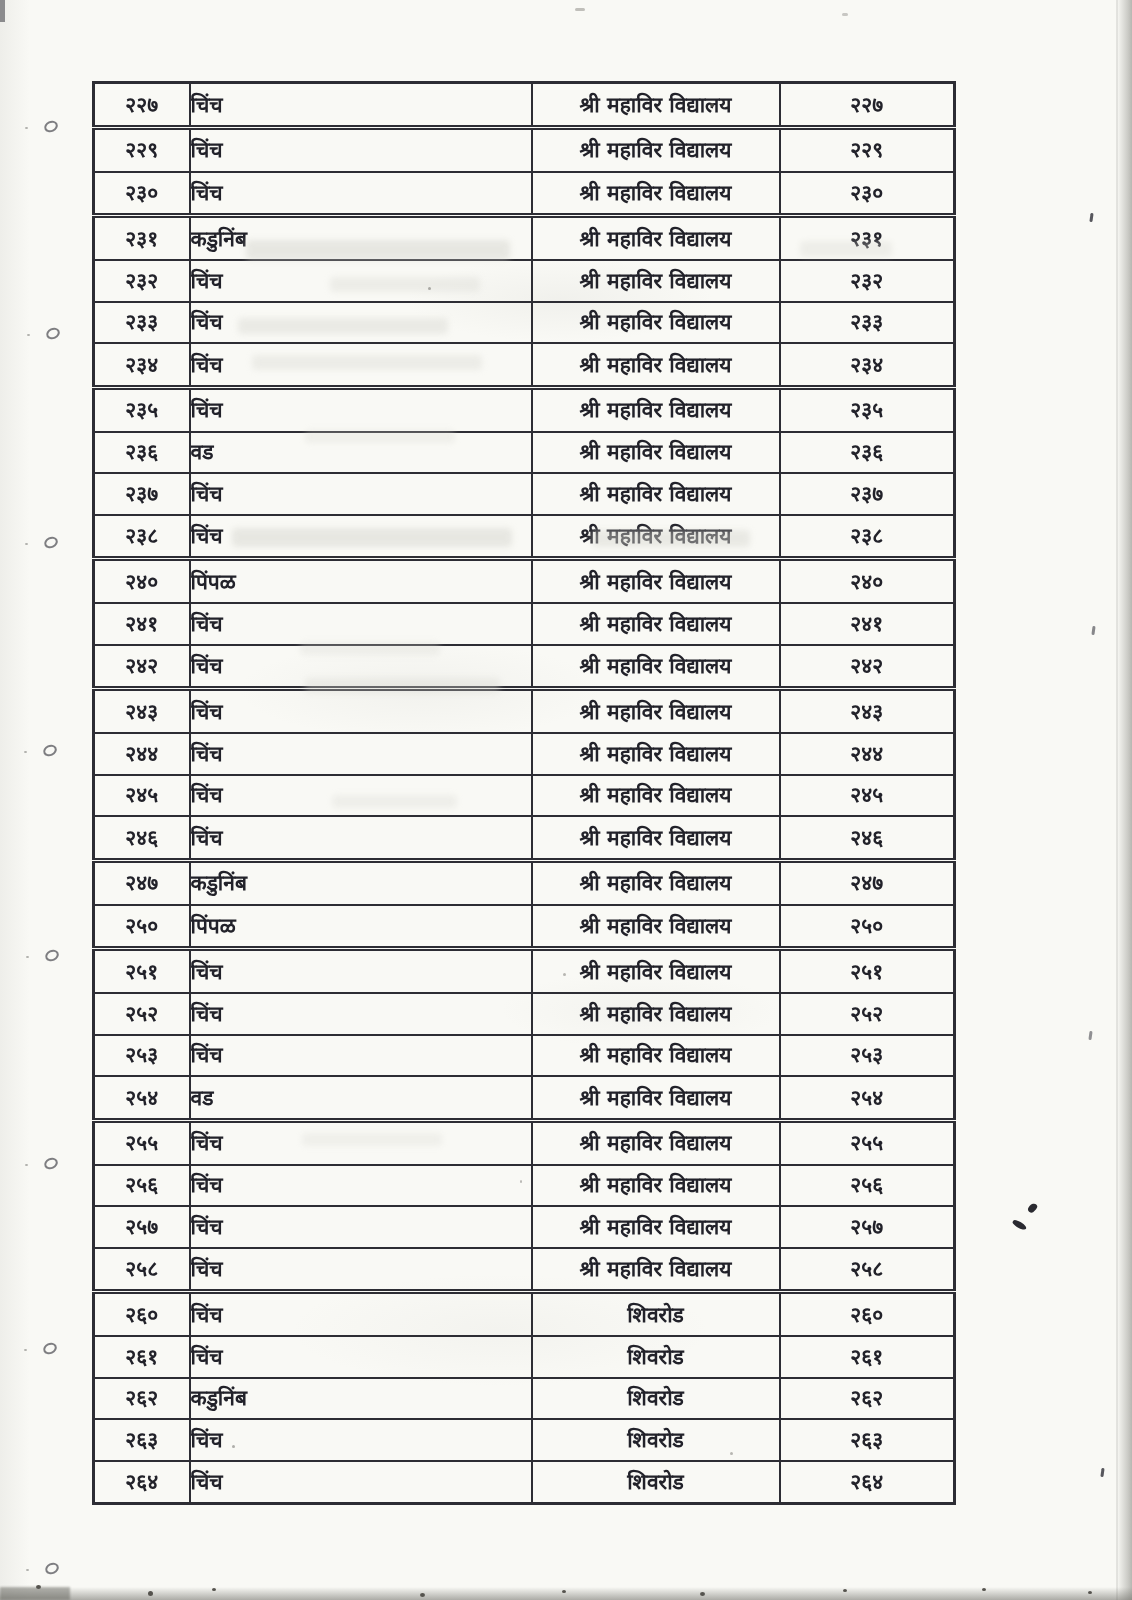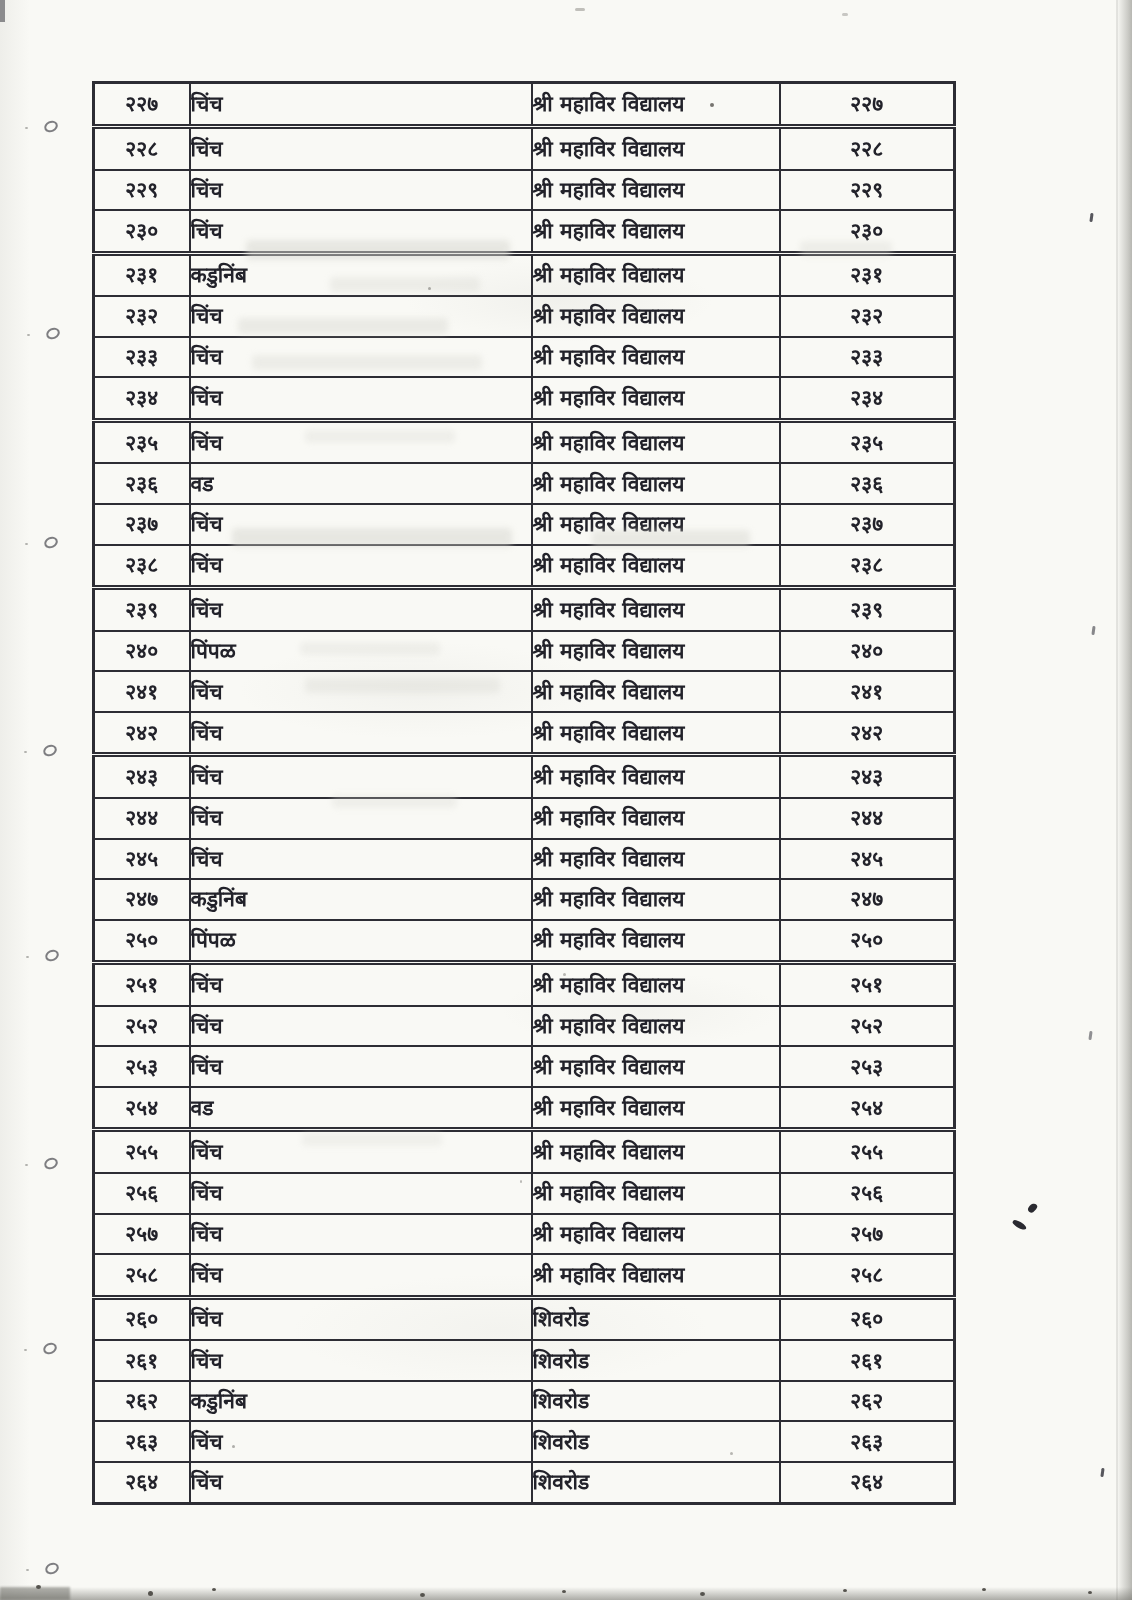--- a/index.html
+++ b/index.html
@@ -26,21 +26,21 @@
   }
   table.register td{
     border:2px solid #2d2d34;
     padding:0;vertical-align:middle;
     color:#22222a;font-size:21px;font-weight:600;line-height:1.05;
     overflow:hidden;white-space:nowrap;
   }
   tr.dbl td{border-bottom-width:5px;border-bottom-style:double;}
   td.c-sr {text-align:center;font-size:22px;}
   td.c-tree{padding-left:9px;}
-  td.c-loc {padding-left:7px;}
+  td.c-loc {padding-left:7px;text-align:center;}
   td.c-sr2 {text-align:center;font-size:22px;padding-right:16px;}
 
   
   .art{position:absolute;pointer-events:none;}
   .ghost{background:#d6d6cf;filter:blur(3px);border-radius:4px;}
   .ring{width:10px;height:7px;border:2px solid #54545a;border-radius:50%;
         transform:rotate(-25deg);opacity:.75;}
   .fdot{width:3px;height:2px;background:#9b9b97;border-radius:50%;opacity:.8;}
   .tick{width:3px;height:9px;background:#3b3b42;border-radius:2px;transform:rotate(8deg);opacity:.85;}
   .speck{background:#55534e;border-radius:50%;}
@@ -67,26 +67,20 @@
       <col style="width:175px">
     </colgroup>
     <tbody id="tbody">
         <tr class="dbl">
       <td class="c-sr">२२७</td>
       <td class="c-tree">चिंच</td>
       <td class="c-loc">श्री महाविर विद्यालय</td>
       <td class="c-sr2">२२७</td>
     </tr>
         <tr>
-      <td class="c-sr">२२८</td>
-      <td class="c-tree">चिंच</td>
-      <td class="c-loc">श्री महाविर विद्यालय</td>
-      <td class="c-sr2">२२८</td>
-    </tr>
-        <tr>
       <td class="c-sr">२२९</td>
       <td class="c-tree">चिंच</td>
       <td class="c-loc">श्री महाविर विद्यालय</td>
       <td class="c-sr2">२२९</td>
     </tr>
         <tr class="dbl">
       <td class="c-sr">२३०</td>
       <td class="c-tree">चिंच</td>
       <td class="c-loc">श्री महाविर विद्यालय</td>
       <td class="c-sr2">२३०</td>
@@ -133,26 +127,20 @@
       <td class="c-loc">श्री महाविर विद्यालय</td>
       <td class="c-sr2">२३७</td>
     </tr>
         <tr class="dbl">
       <td class="c-sr">२३८</td>
       <td class="c-tree">चिंच</td>
       <td class="c-loc">श्री महाविर विद्यालय</td>
       <td class="c-sr2">२३८</td>
     </tr>
         <tr>
-      <td class="c-sr">२३९</td>
-      <td class="c-tree">चिंच</td>
-      <td class="c-loc">श्री महाविर विद्यालय</td>
-      <td class="c-sr2">२३९</td>
-    </tr>
-        <tr>
       <td class="c-sr">२४०</td>
       <td class="c-tree">पिंपळ</td>
       <td class="c-loc">श्री महाविर विद्यालय</td>
       <td class="c-sr2">२४०</td>
     </tr>
         <tr>
       <td class="c-sr">२४१</td>
       <td class="c-tree">चिंच</td>
       <td class="c-loc">श्री महाविर विद्यालय</td>
       <td class="c-sr2">२४१</td>
@@ -173,20 +161,26 @@
       <td class="c-sr">२४४</td>
       <td class="c-tree">चिंच</td>
       <td class="c-loc">श्री महाविर विद्यालय</td>
       <td class="c-sr2">२४४</td>
     </tr>
         <tr>
       <td class="c-sr">२४५</td>
       <td class="c-tree">चिंच</td>
       <td class="c-loc">श्री महाविर विद्यालय</td>
       <td class="c-sr2">२४५</td>
+    </tr>
+        <tr class="dbl">
+      <td class="c-sr">२४६</td>
+      <td class="c-tree">चिंच</td>
+      <td class="c-loc">श्री महाविर विद्यालय</td>
+      <td class="c-sr2">२४६</td>
     </tr>
         <tr>
       <td class="c-sr">२४७</td>
       <td class="c-tree">कडुनिंब</td>
       <td class="c-loc">श्री महाविर विद्यालय</td>
       <td class="c-sr2">२४७</td>
     </tr>
         <tr class="dbl">
       <td class="c-sr">२५०</td>
       <td class="c-tree">पिंपळ</td>

